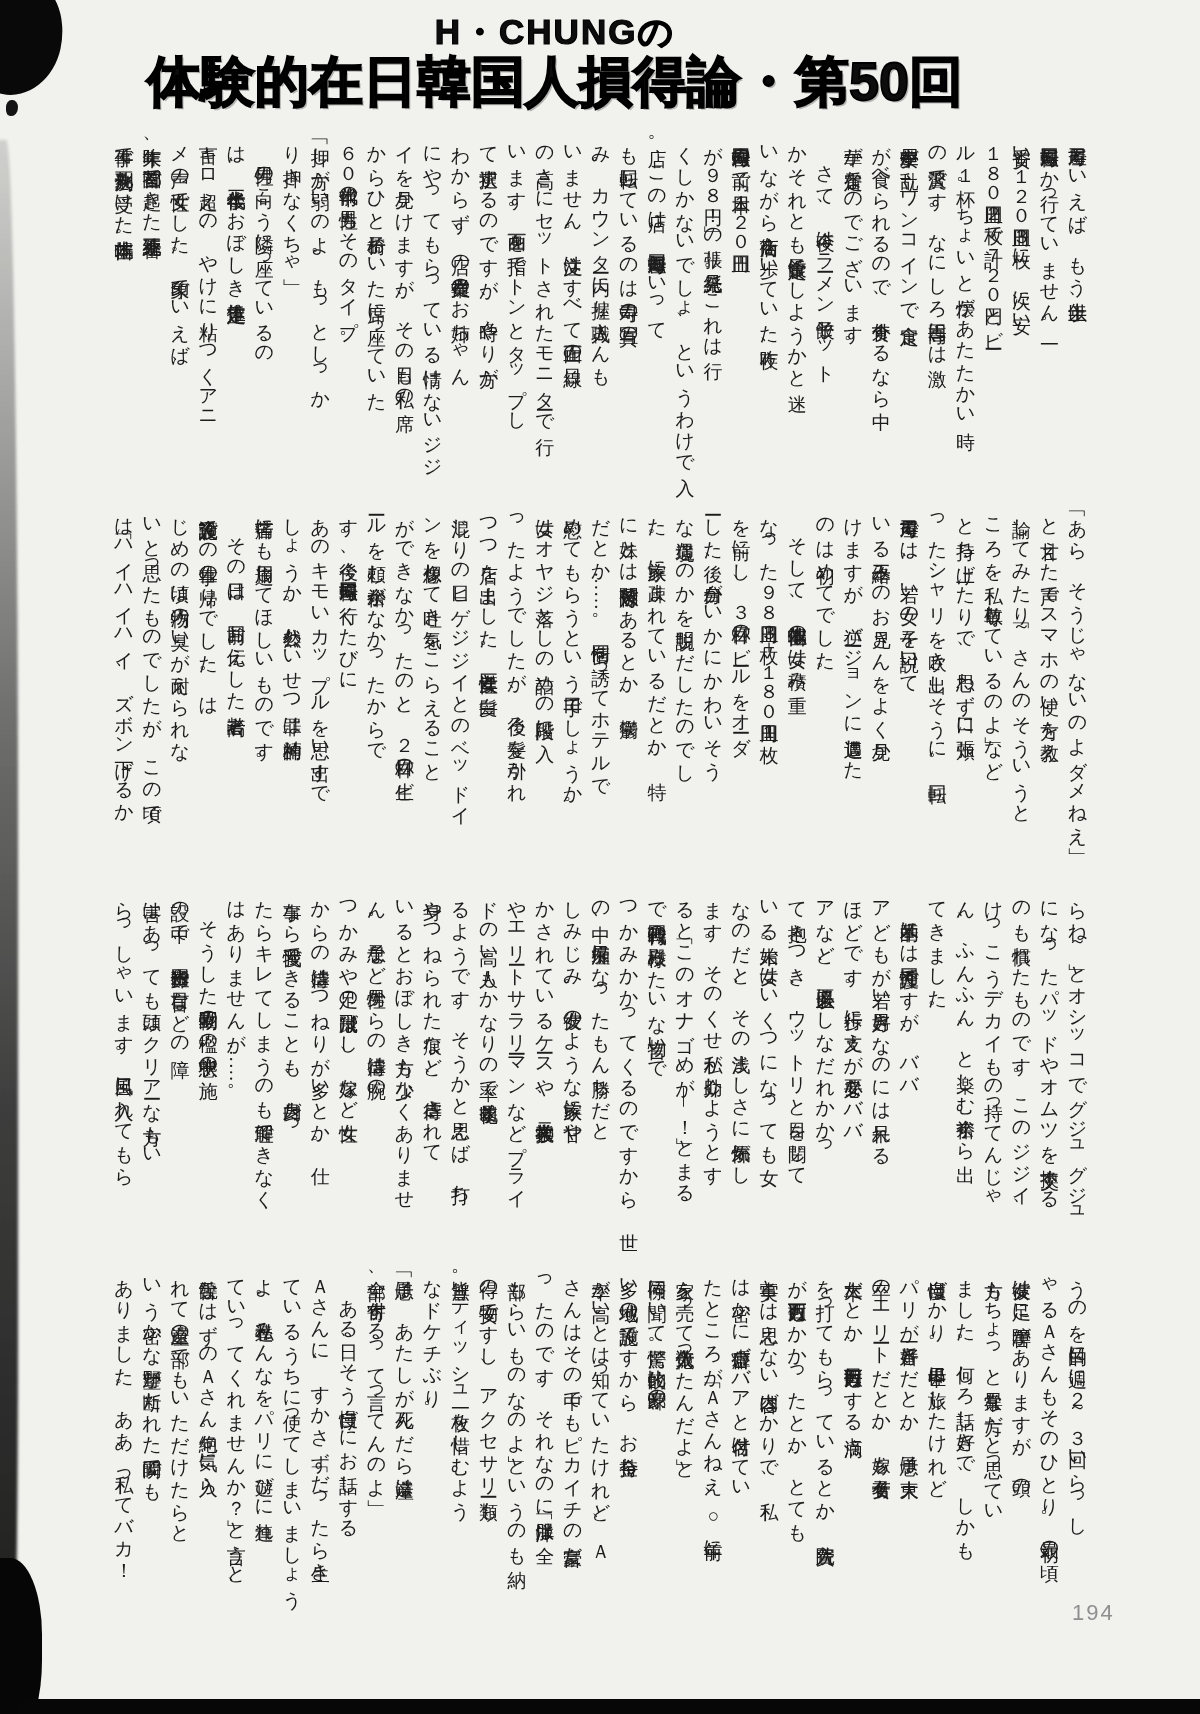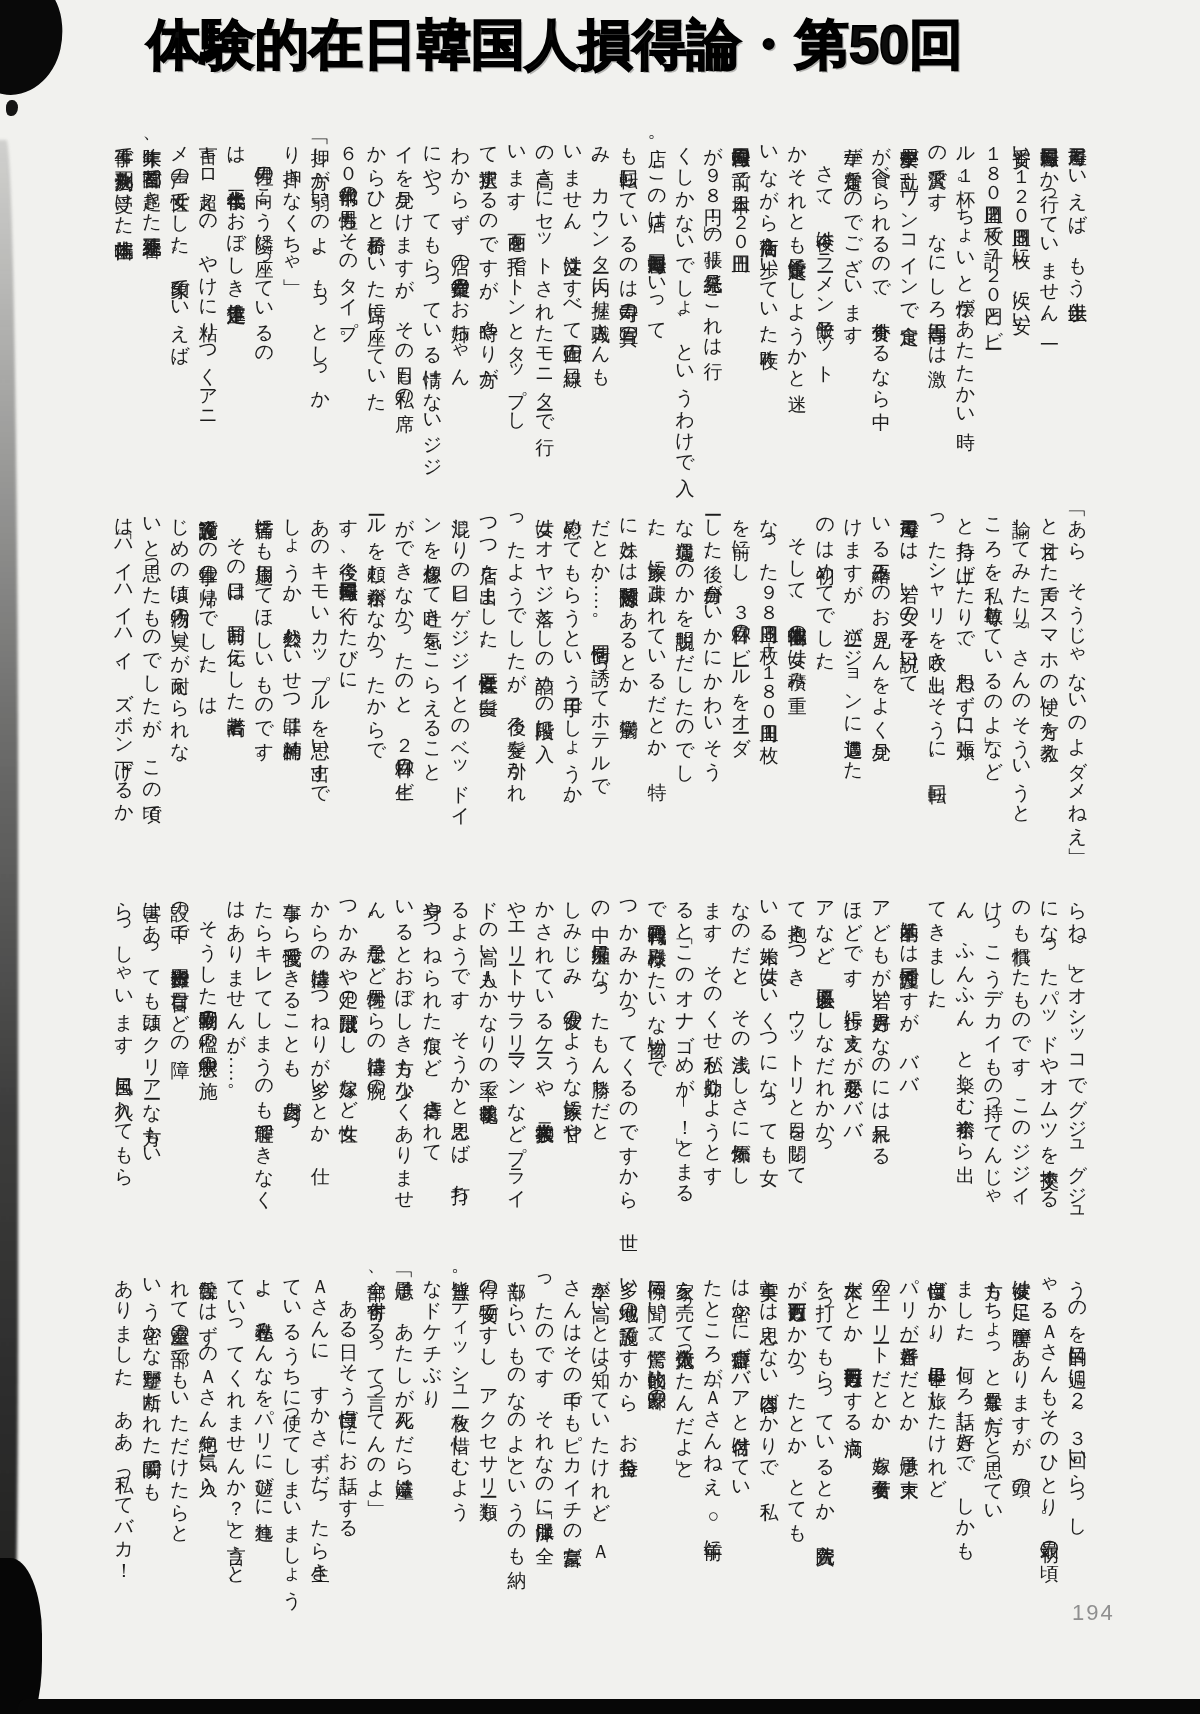--- a/index.html
+++ b/index.html
@@ -78,20 +78,21 @@
     position:absolute;bottom:0;left:18px;right:-4px;height:15px;
     background:#070707;border-radius:8px 0 0 0;
   }
 </style>
 </head>
 <body>
 
 <div class="page">
 
   <div class="header">
+    <div class="byline">H・CHUNGの</div>
     <h1 class="title">体験的在日韓国人損得論・第50回</h1>
   </div>
 
   <section class="band band1">
       <div class="vcol">寿司屋といえば、もう十年以上、</div>
       <div class="vcol">回転寿司屋しか行っていません。一</div>
       <div class="vcol">番安い１２０円皿３枚に、次に安い</div>
       <div class="vcol">１８０円皿２枚で計７２０円とビー</div>
       <div class="vcol">ル１杯。ちょいと懐があたたかい時</div>
       <div class="vcol">の贅沢です。なにしろ高円寺には激</div>

